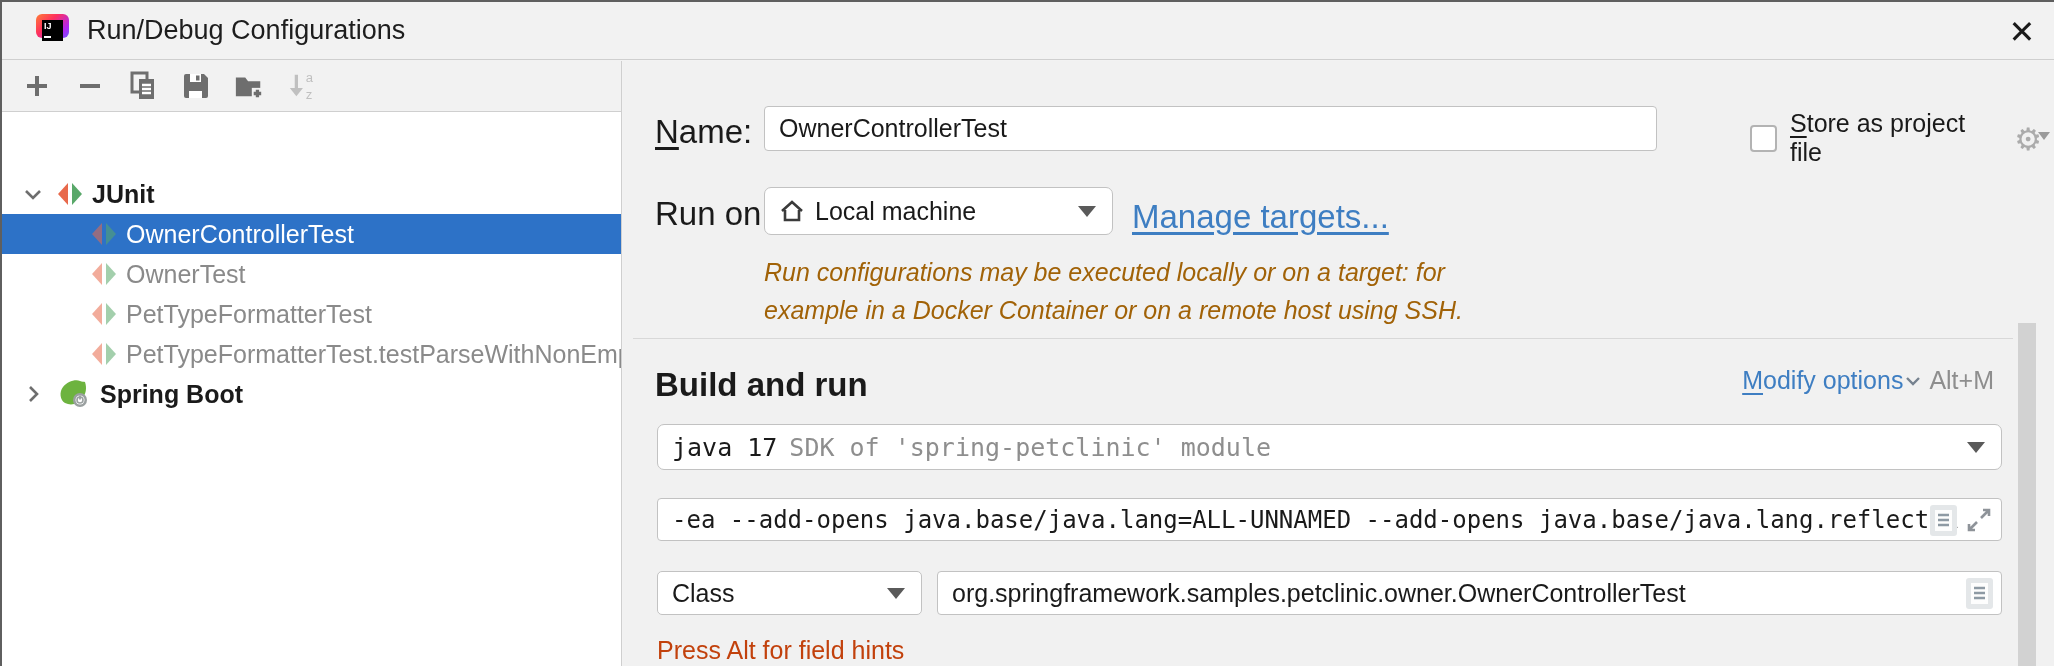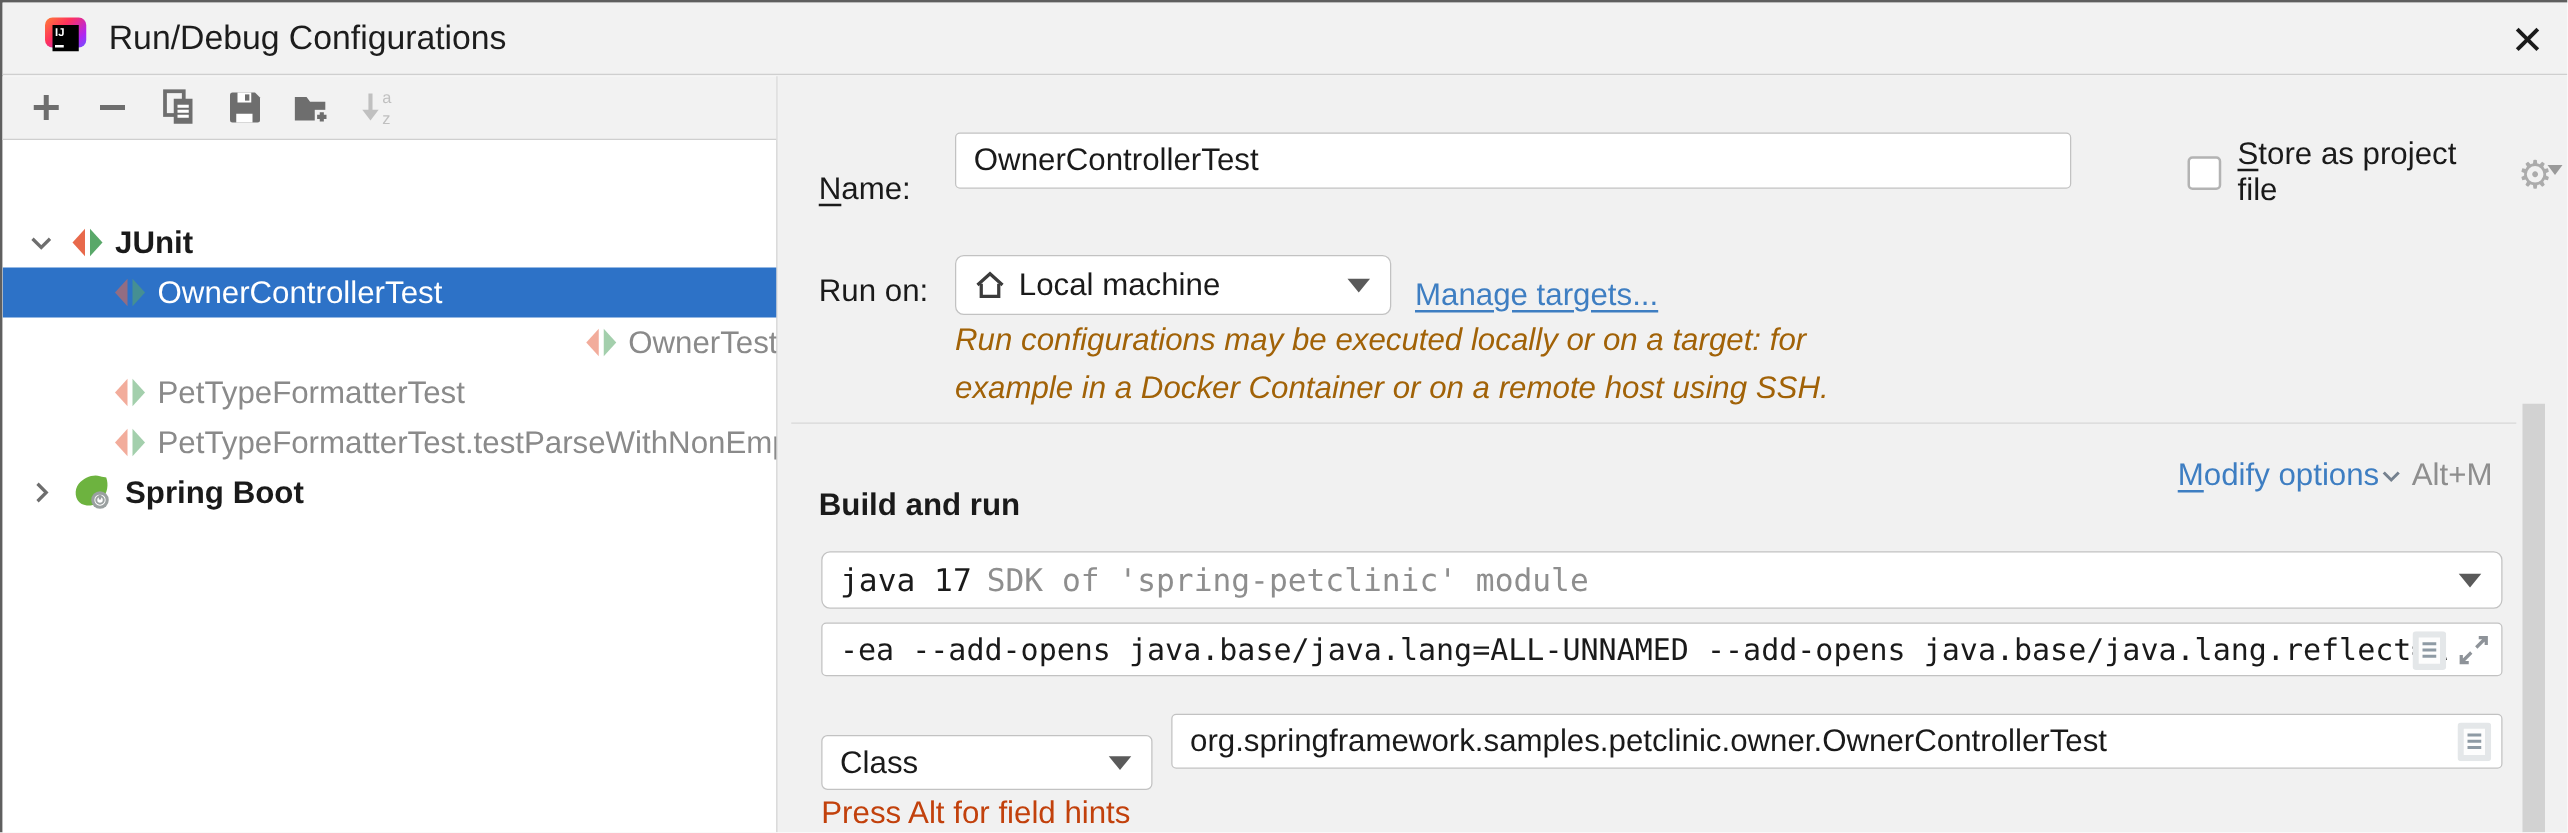--- a/index.html
+++ b/index.html
@@ -39,28 +39,28 @@
   .dim  { color:#8a8a8a; }
   .junit-icon { position:relative; width:24px; height:26px; flex:0 0 auto; }
   .junit-icon .tri-l { position:absolute; left:0; top:2px; width:0; height:0;
       border-top:11px solid transparent; border-bottom:11px solid transparent; border-right:10px solid #e8694b; }
   .junit-icon .tri-r { position:absolute; right:0; top:2px; width:0; height:0;
       border-top:11px solid transparent; border-bottom:11px solid transparent; border-left:10px solid #59a869; }
   .faded { opacity:.55; }
 
   
   .right-panel { position:absolute; left:621px; top:59px; right:0; bottom:0; background:#f1f1f1; }
-  .form-label { position:absolute; font-size:25px; color:#1a1a1a;margin-top:24px; }
+  .form-label { position:absolute; font-size:33px; color:#1a1a1a; }
   .mn { text-decoration:underline; text-underline-offset:4px; }
   .text-field { position:absolute; background:#fff; border:1px solid #c2c2c2; border-radius:4px;
                 display:flex; align-items:center; padding:0 14px; font-size:25px; color:#1a1a1a;
                 overflow:hidden; white-space:nowrap; }
   .combo { position:absolute; background:#fff; border:1px solid #c2c2c2; border-radius:5px;
            display:flex; align-items:center; padding:10px 14px; font-size:25px; color:#1a1a1a;
-           overflow:hidden; white-space:nowrap; cursor:pointer;margin-top:17px; }
+           overflow:hidden; white-space:nowrap; cursor:pointer; }
   .caret { position:absolute; right:16px; top:50%; margin-top:-5px; width:0; height:0;
            border-left:9px solid transparent; border-right:9px solid transparent; border-top:11px solid #5a5a5a; }
   .link { color:#3e7ec2; cursor:pointer; }
   .underlined { text-decoration:underline; text-underline-offset:4px; }
   .desc { position:absolute; font-size:25px; line-height:38px; color:#a16207;font-style:italic; }
   .separator { position:absolute; height:1px; background:#d8d8d8; }
   .mono { font-family:"DejaVu Sans Mono",monospace;text-align:right; }
   .checkbox { width:27px; height:27px; background:#fff; border:2px solid #b3b3b3; border-radius:4px;
               flex:0 0 auto; cursor:pointer; }
   .gear { font-size:31px; color:#ababab; line-height:1; cursor:pointer; position:relative; top:1px; }
@@ -148,21 +148,21 @@
 
       <div class="tree-row selected" style="top:98px;">
         <span class="spacer-child"></span>
         <span class="junit-icon faded">
             <span class="tri-l"></span>
             <span class="tri-r"></span>
           </span>
         <span class="row-label">OwnerControllerTest</span>
       </div>
 
-      <div class="tree-row" style="top:138px;justify-content:flex-end;">
+      <div class="tree-row" style="top:138px;">
         <span class="spacer-child"></span>
         <span class="junit-icon faded">
             <span class="tri-l"></span>
             <span class="tri-r"></span>
           </span>
         <span class="row-label dim">OwnerTest</span>
       </div>
 
       <div class="tree-row" style="top:178px;">
         <span class="spacer-child"></span>

